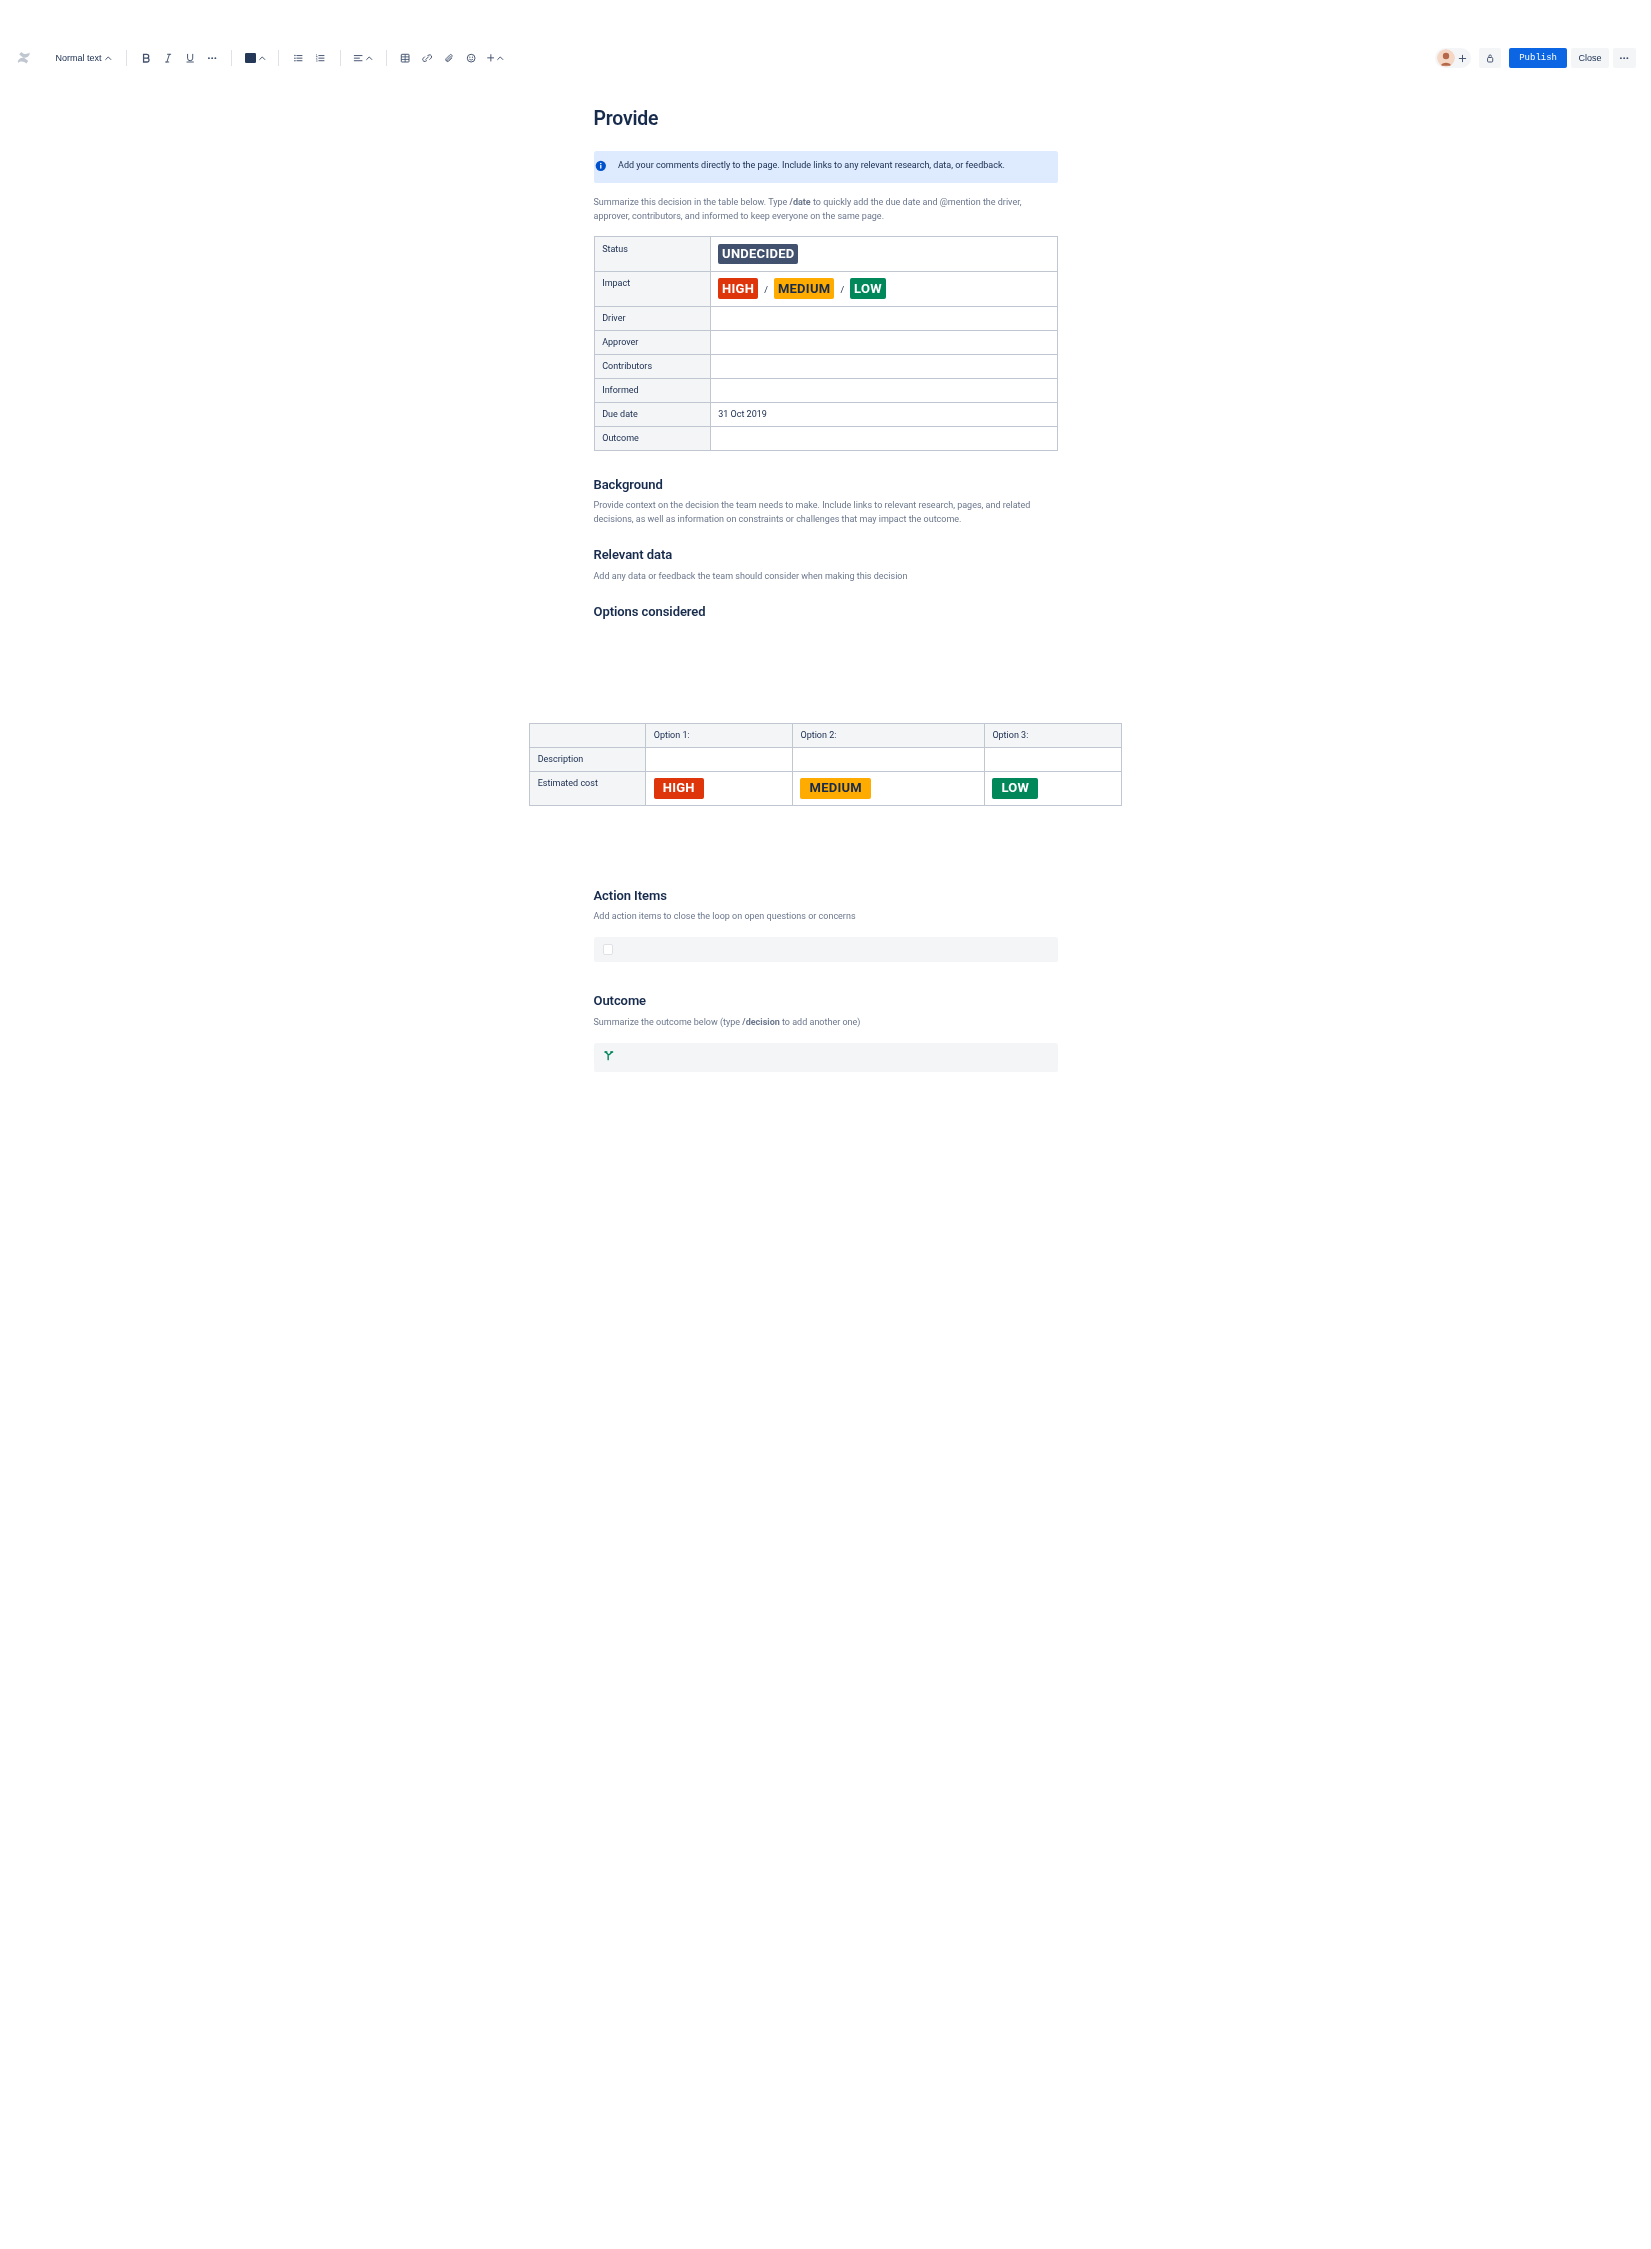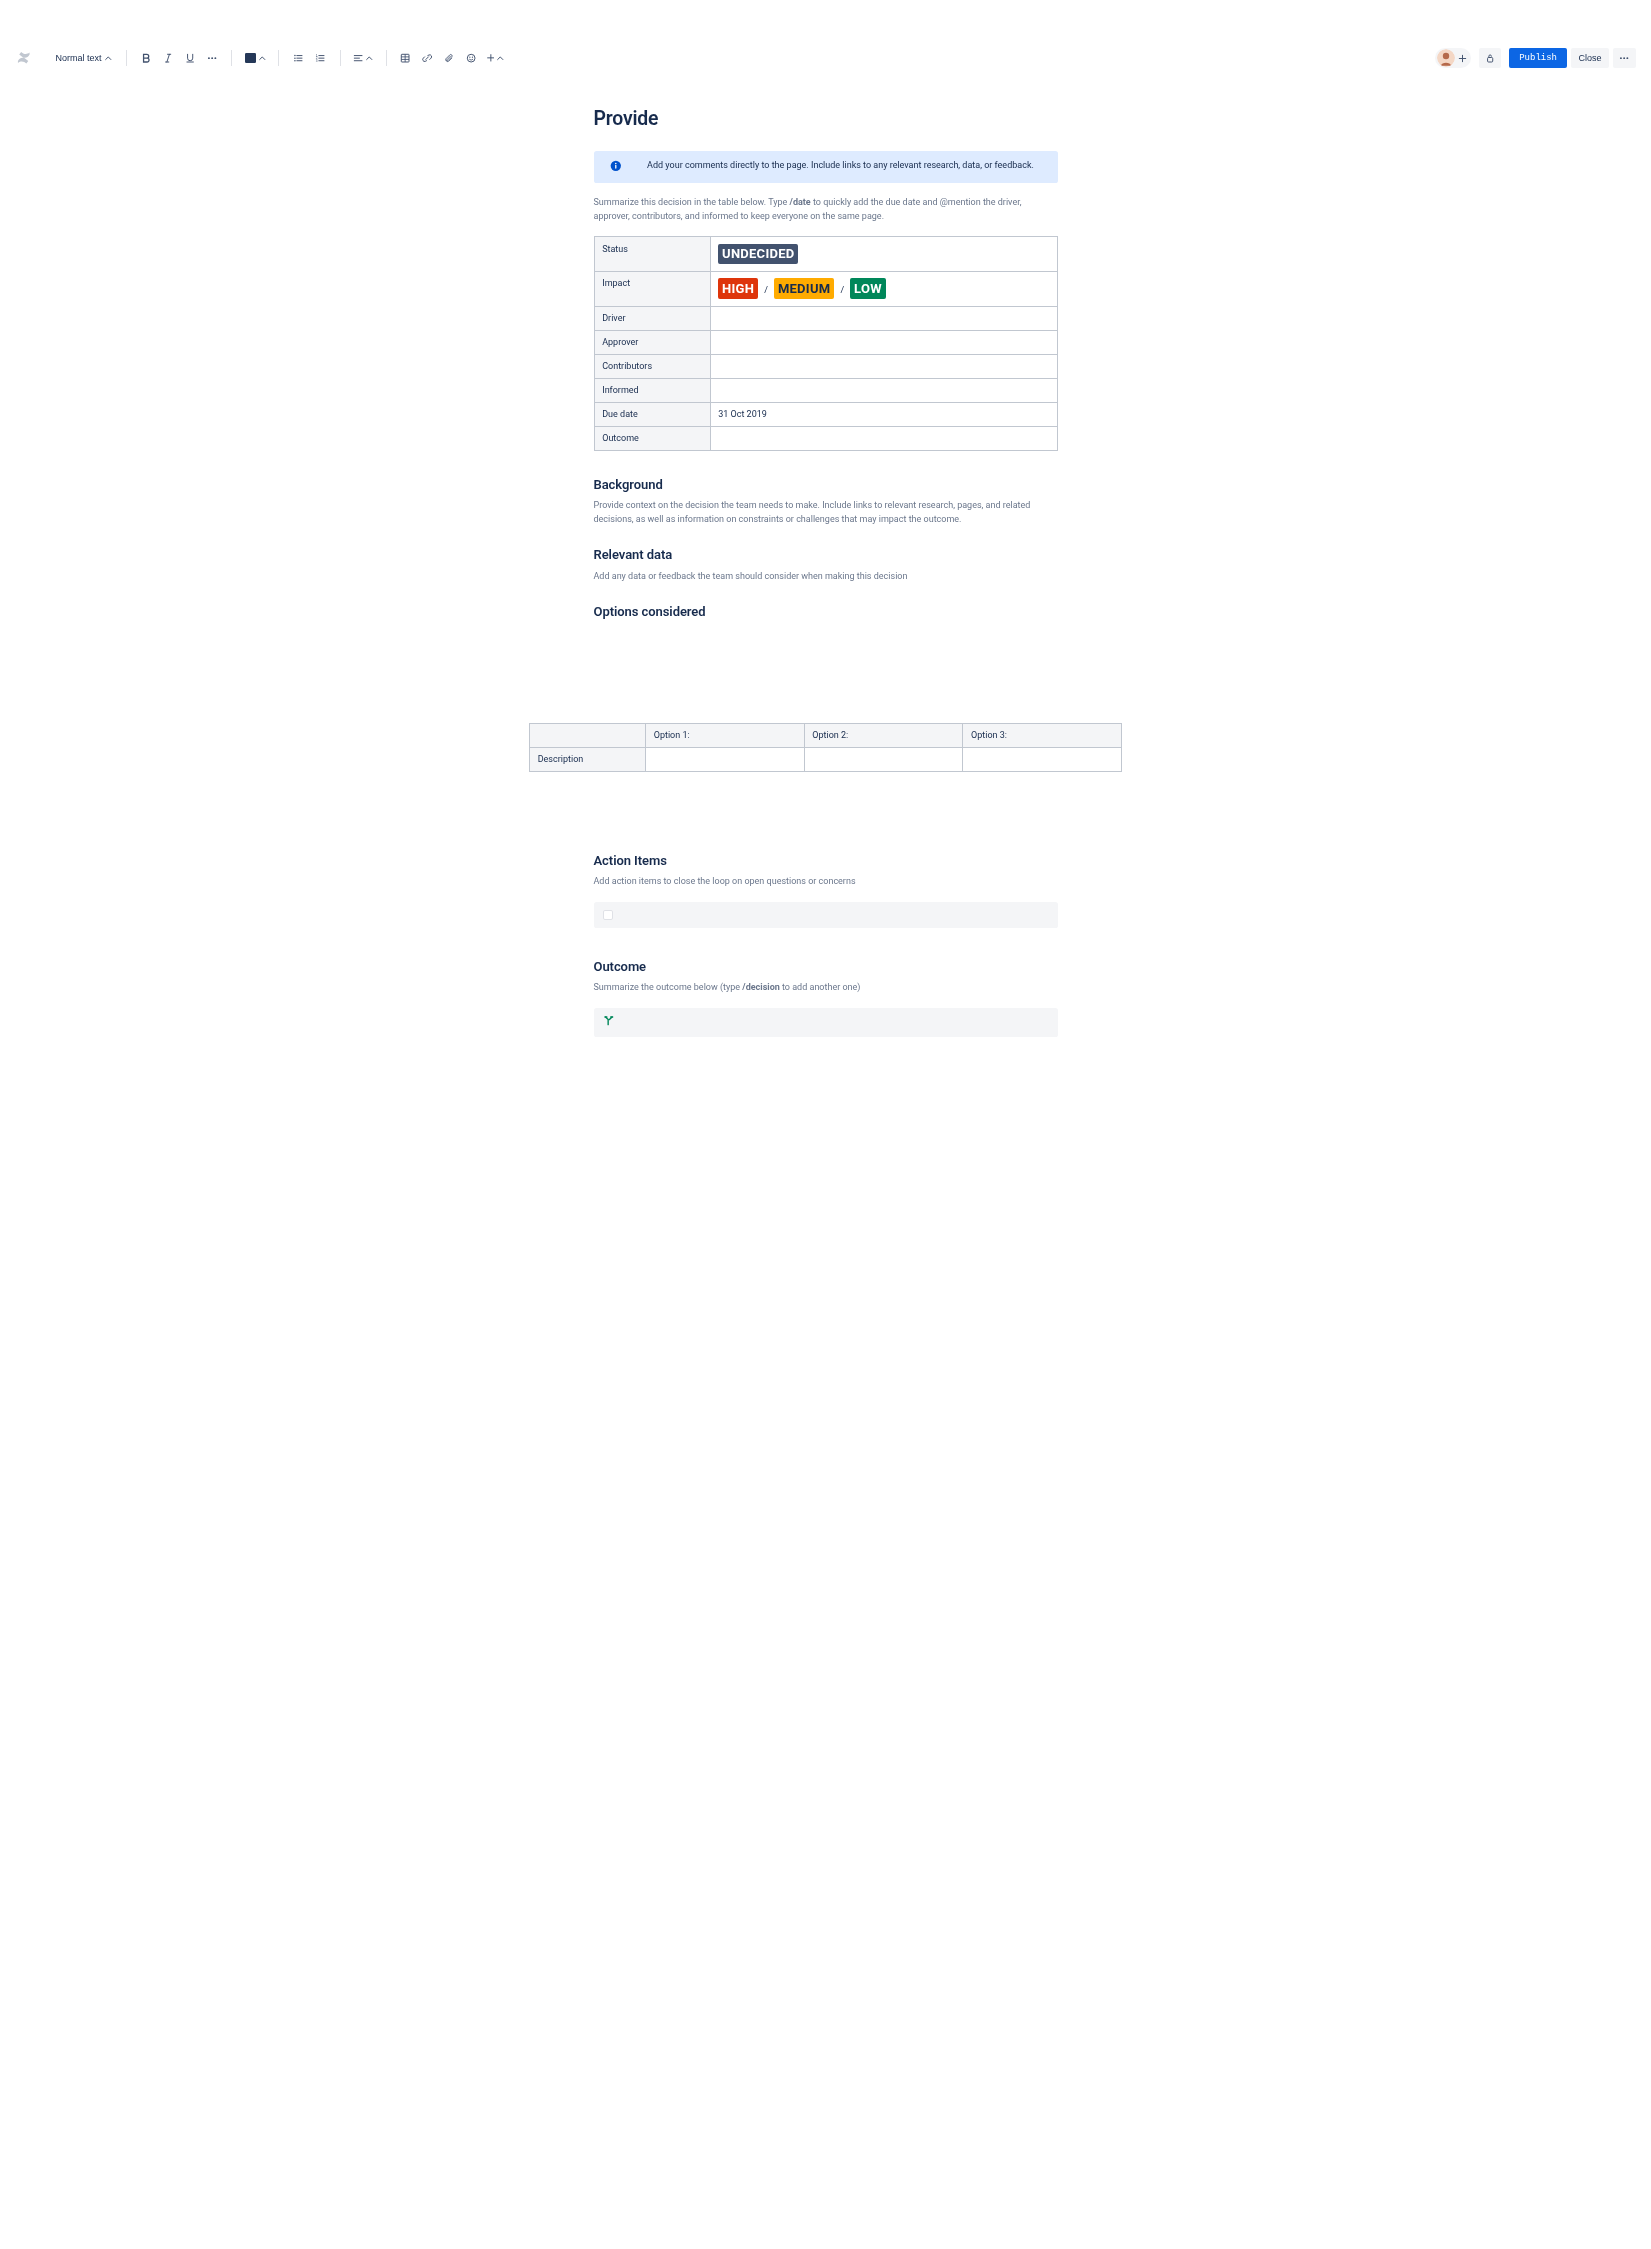--- a/index.html
+++ b/index.html
@@ -81,22 +81,22 @@
   
   .page{max-width:490px;margin:0 auto;padding:0 13px 77px}
   .page-wide{max-width:619px;margin:6px auto;padding:8px 13px}
   h1.title{
     font-size:19.4px;line-height:1.2;font-weight:600;color:#172B4D;
     margin:31px 0 20.6px;letter-spacing:-0.01em;
   }
   .info-panel{
     background:var(--panel);
     border-radius:2.6px;
-    display:flex;align-items:flex-start;gap:26px;
-    padding:9px 16px;margin-bottom:13px;
+    display:flex;align-items:flex-start;gap:12px;
+    padding:9px 1px;margin-bottom:13px;
   }
   .info-panel .icon{flex:0 0 auto;margin-top:0.6px}
   .help-text{color:var(--muted);font-size:9px;line-height:1.5;margin:0 0 13px}
   .help-text b{color:var(--muted)}
 
   
   table.conf-table{
     width:100%;border-collapse:collapse;border:0.6px solid var(--cell-border);
     margin:5.2px 0 26px;
   }
@@ -400,20 +400,26 @@
         <th>Option 2:</th>
         <th>Option 3:</th>
       </tr>
     </thead>
     <tbody>
       <tr>
         <th class="row-header">Description</th>
         <td></td>
         <td></td>
         <td></td>
+      </tr>
+      <tr>
+        <th class="row-header">Estimated cost</th>
+        <td><span class="lozenge red cost-loz">HIGH</span></td>
+        <td><span class="lozenge amber cost-loz">MEDIUM</span></td>
+        <td><span class="lozenge green cost-loz">LOW</span></td>
       </tr>
     </tbody>
   </table>
 </div>
 
 <div class="page">
   <div style="height:20.6px"></div>
   <h2 class="sec">Action Items</h2>
   <p class="help-text">Add action items to close the loop on open questions or concerns</p>
   <div class="task-row">

